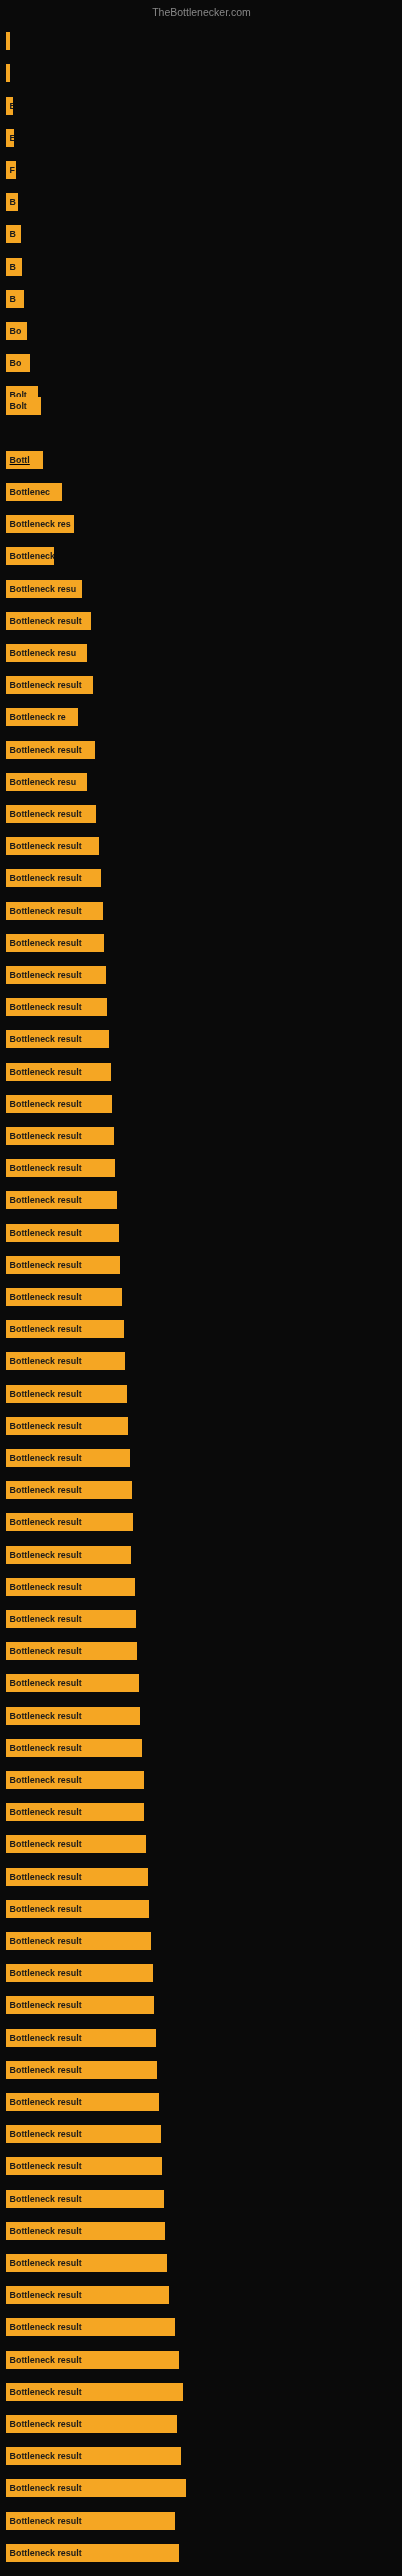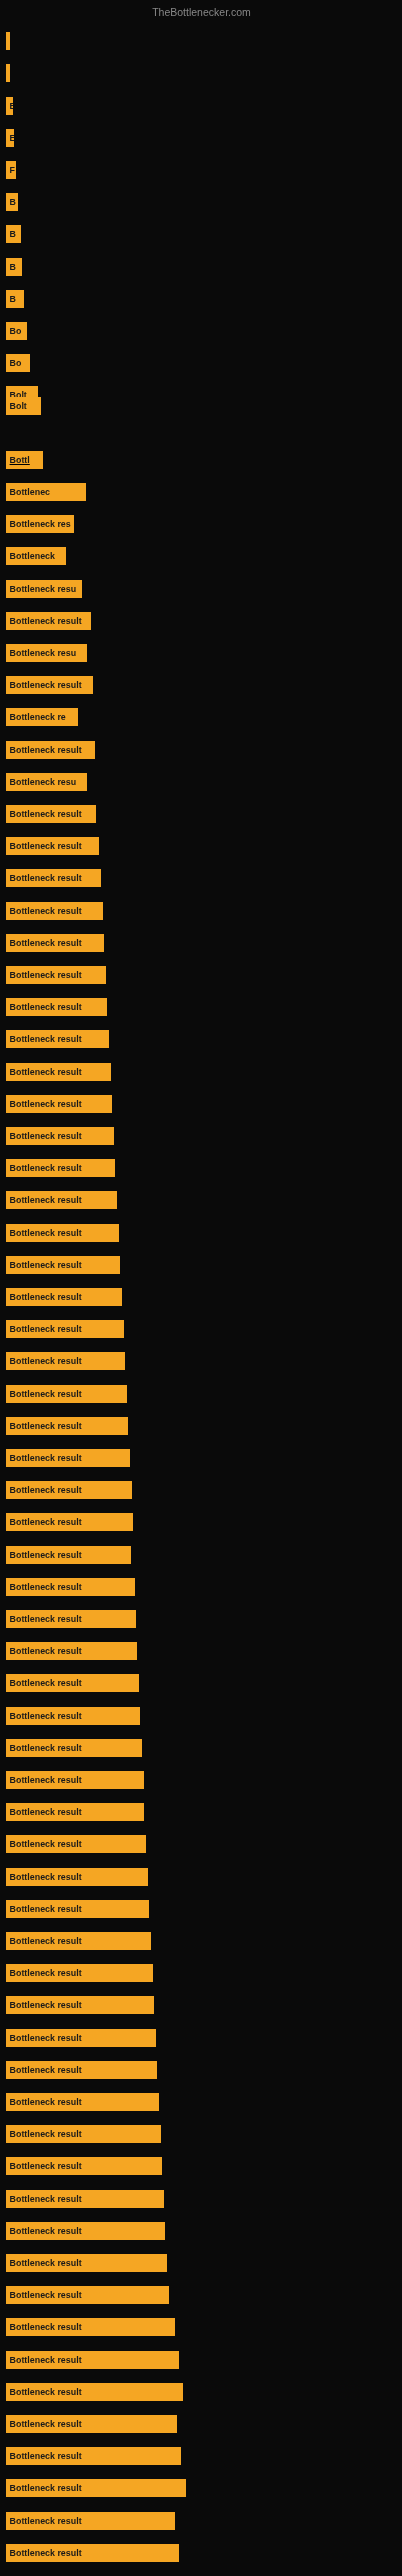--- a/index.html
+++ b/index.html
@@ -108,31 +108,31 @@
       <div class="bar" style="width: 35px;">
         <span class="bar-label">Bolt</span>
       </div>
     </div>
     <div class="bar-container" style="top: 451px;">
       <div class="bar" style="width: 37px; text-decoration: underline;">
         <span class="bar-label">Bottl</span>
       </div>
     </div>
     <div class="bar-container" style="top: 483px;">
-      <div class="bar" style="width: 80px;">
+      <div class="bar" style="width: 56px;">
         <span class="bar-label">Bottlenec</span>
       </div>
     </div>
     <div class="bar-container" style="top: 515px;">
       <div class="bar" style="width: 68px;">
         <span class="bar-label">Bottleneck res</span>
       </div>
     </div>
     <div class="bar-container" style="top: 547px;">
-      <div class="bar" style="width: 60px;">
+      <div class="bar" style="width: 48px;">
         <span class="bar-label">Bottleneck</span>
       </div>
     </div>
     <div class="bar-container" style="top: 580px;">
       <div class="bar" style="width: 76px;">
         <span class="bar-label">Bottleneck resu</span>
       </div>
     </div>
     <div class="bar-container" style="top: 612px;">
       <div class="bar" style="width: 85px;">

